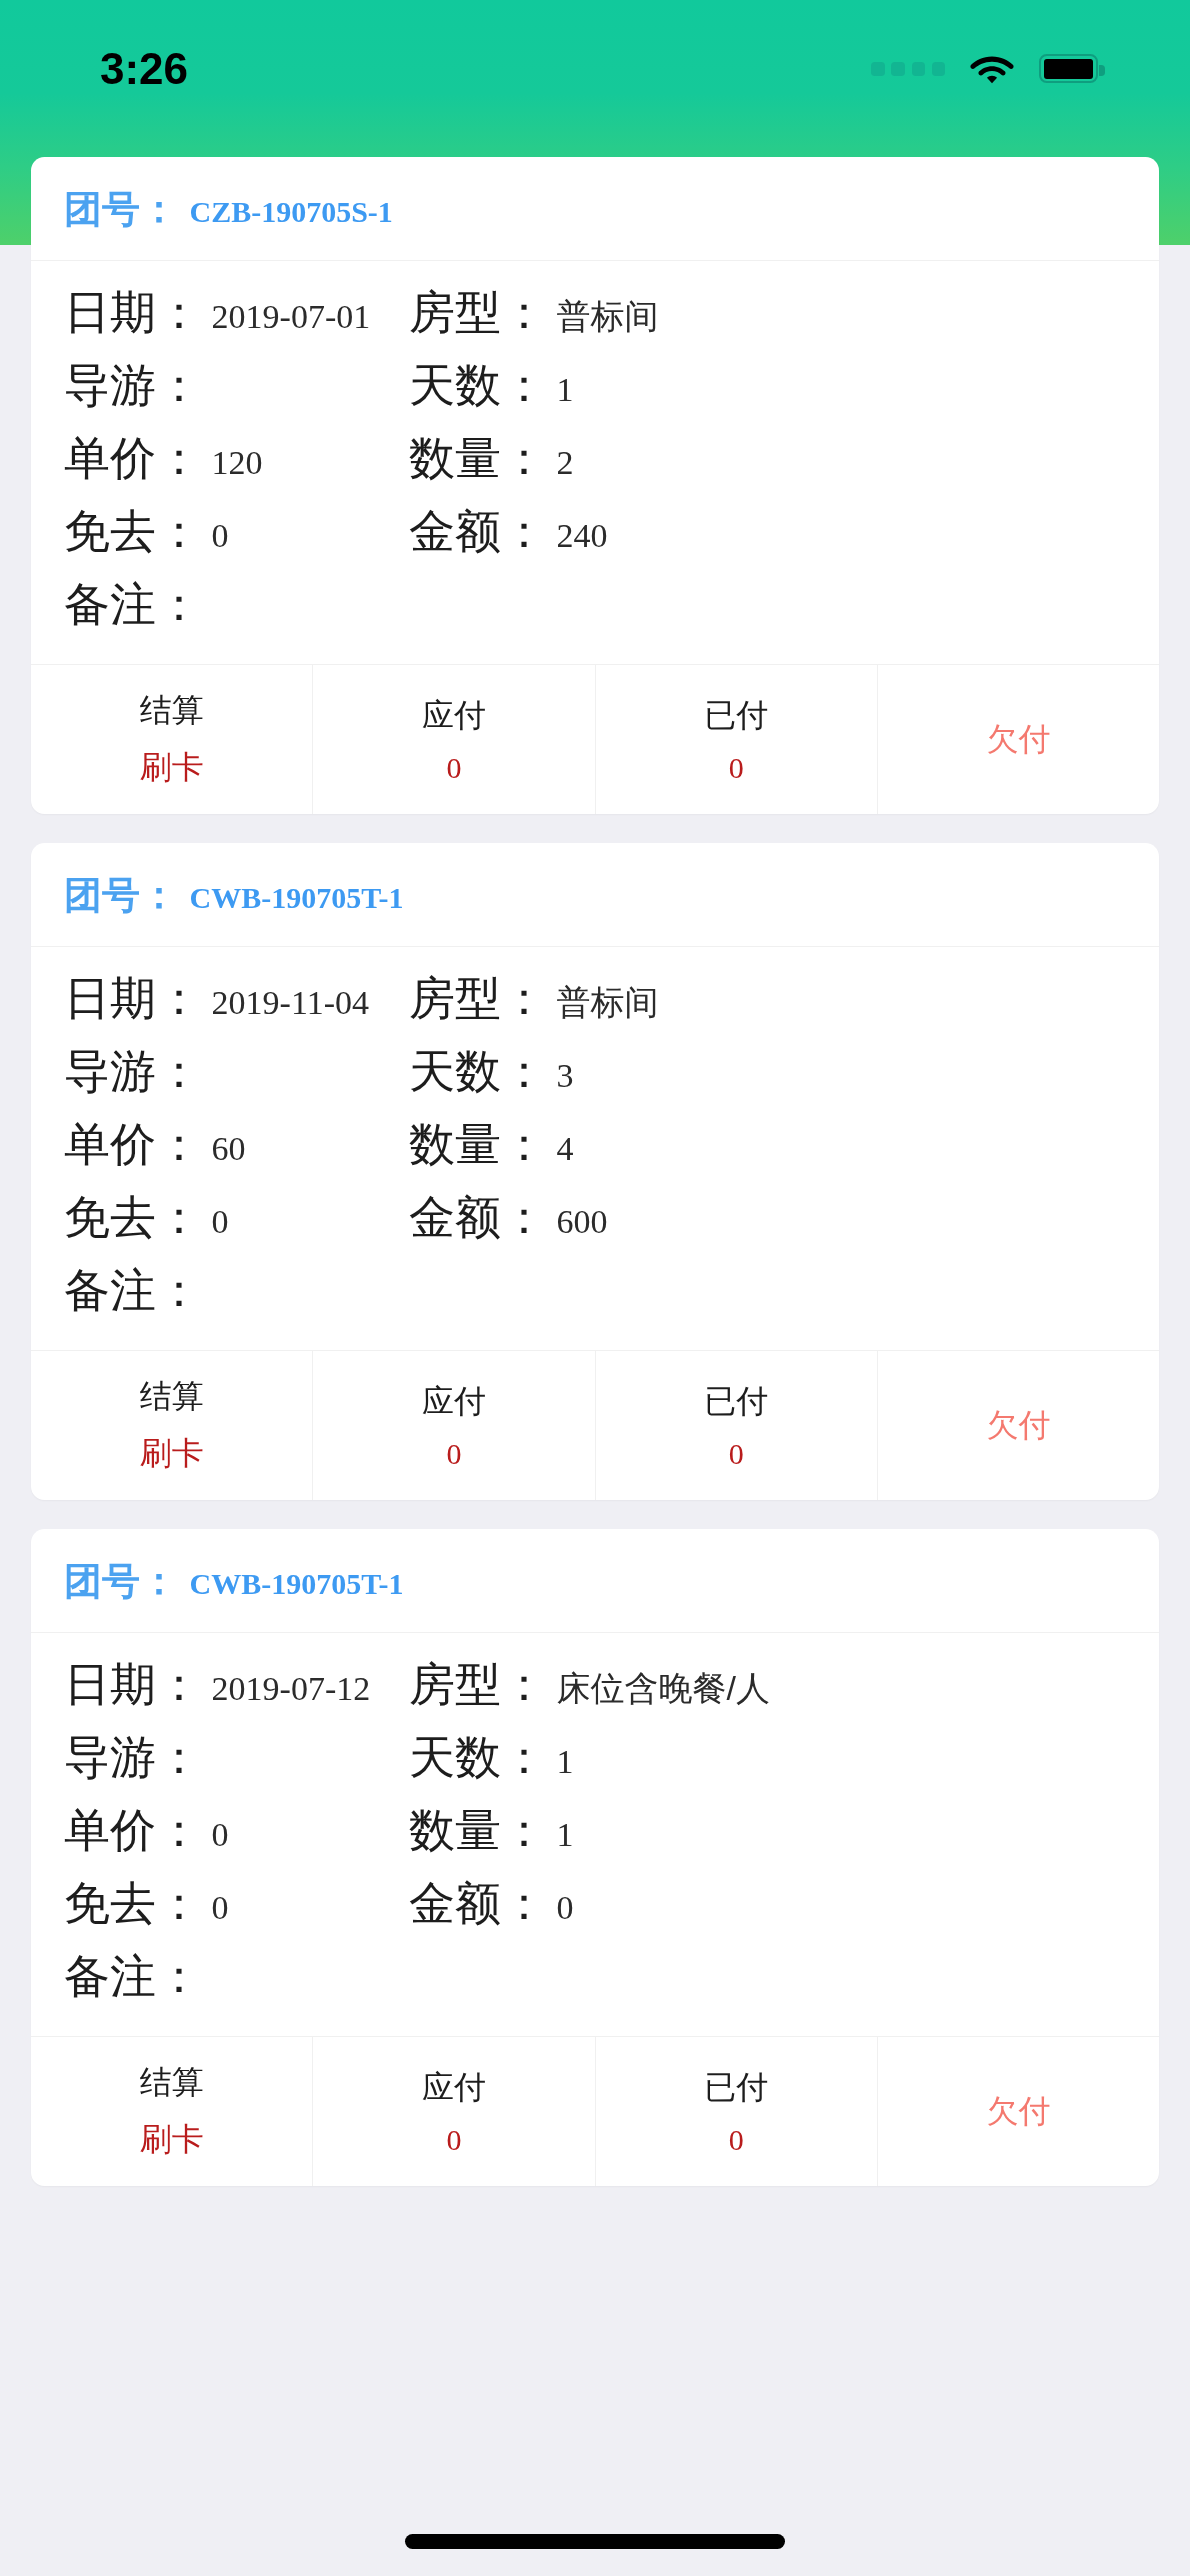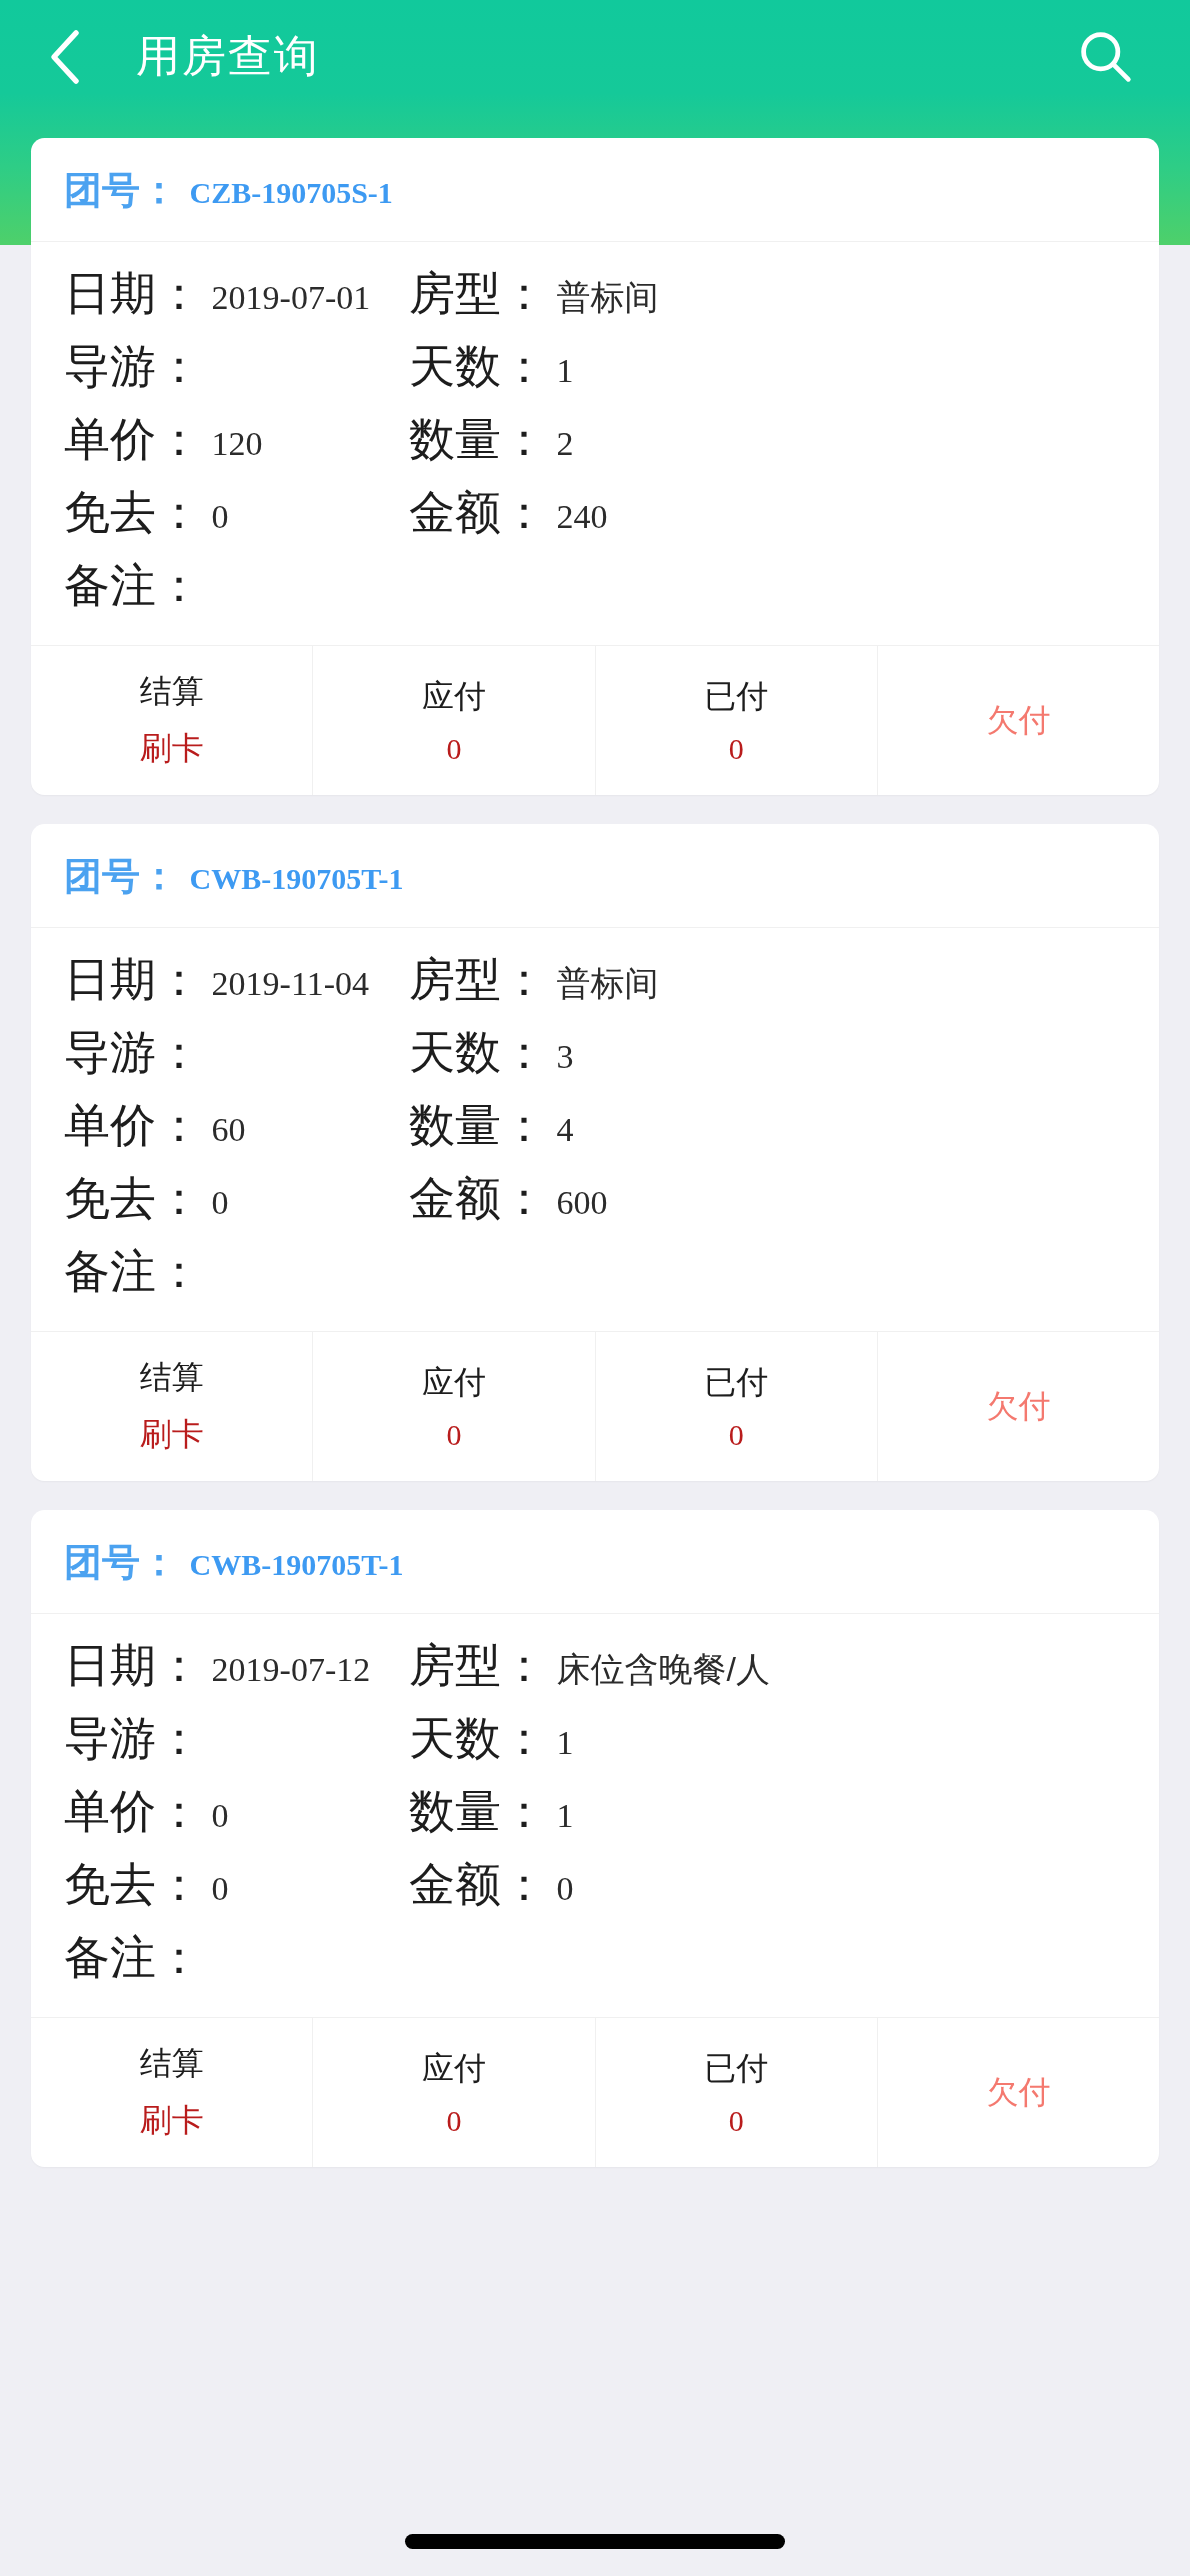--- a/index.html
+++ b/index.html
@@ -161,35 +161,41 @@
     background:#000; border-radius:7.7px;
   }
 </style>
 </head>
 <body>
 
 <div class="header-green"></div>
 
 <div class="header-fg">
 
-
-  <div class="navbar">
-    <div class="back-btn">
-      <svg width="33" height="56" viewBox="0 0 34 58">
-        <path d="M29 4 L6 29 L29 54" stroke="#ffffff" stroke-width="5.5" fill="none" stroke-linecap="round" stroke-linejoin="round"></path>
+  <div class="statusbar">
+    <div class="status-time">3:26</div>
+    <div class="status-right">
+      <div class="signal-dots">
+        <i></i>
+          <i></i>
+          <i></i>
+          <i></i>
+      </div>
+      <svg class="wifi-icon" viewBox="0 0 46 34">
+        <path d="M23 4.5C13.7 4.5 5.6 8.6 1.2 13.2c-1 1-1 2.6 0 3.6 1 1 2.6 1 3.6 0C8.5 13.3 15.3 9.9 23 9.9s14.5 3.4 18.2 6.9c1 1 2.6 1 3.6 0 1-1 1-2.6 0-3.6C40.4 8.6 32.3 4.5 23 4.5z" fill="#000"></path>
+        <path d="M23 14.6c-5.6 0-10.6 2.5-13.4 5.4-1 1-1 2.6 0 3.6 1 1 2.6 1 3.6 0 2.1-2.1 5.7-3.9 9.8-3.9s7.7 1.8 9.8 3.9c1 1 2.6 1 3.6 0 1-1 1-2.6 0-3.6-2.8-2.9-7.8-5.4-13.4-5.4z" fill="#000"></path>
+        <path d="M23 24.6c-2.1 0-4 .9-5.3 2.2l5.3 5.6 5.3-5.6c-1.3-1.3-3.2-2.2-5.3-2.2z" fill="#000"></path>
       </svg>
-    </div>
-    <div class="nav-title">用房查询</div>
-    <div class="search-btn">
-      <svg width="59" height="59" viewBox="0 0 62 62">
-        <circle cx="26" cy="26" r="18" stroke="#ffffff" stroke-width="5" fill="none"></circle>
-        <line x1="39" y1="39" x2="55" y2="55" stroke="#ffffff" stroke-width="5" stroke-linecap="round"></line>
-      </svg>
+      <div class="battery">
+        <div class="fill"></div>
+        <div class="cap"></div>
+      </div>
     </div>
   </div>
+
 
 </div>
 
 <div class="content">
 
   <div class="card">
     <div class="card-head">
       <span class="lbl">团号：</span>
       <span class="val">CZB-190705S-1</span>
     </div>

